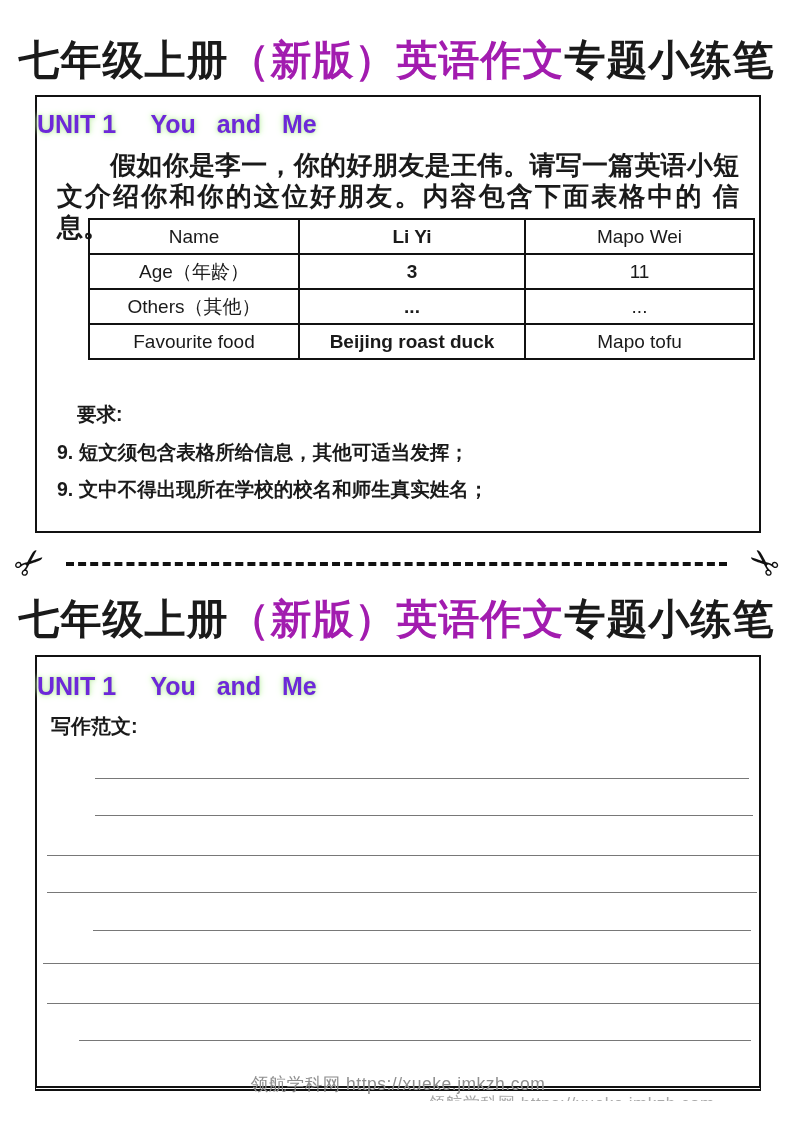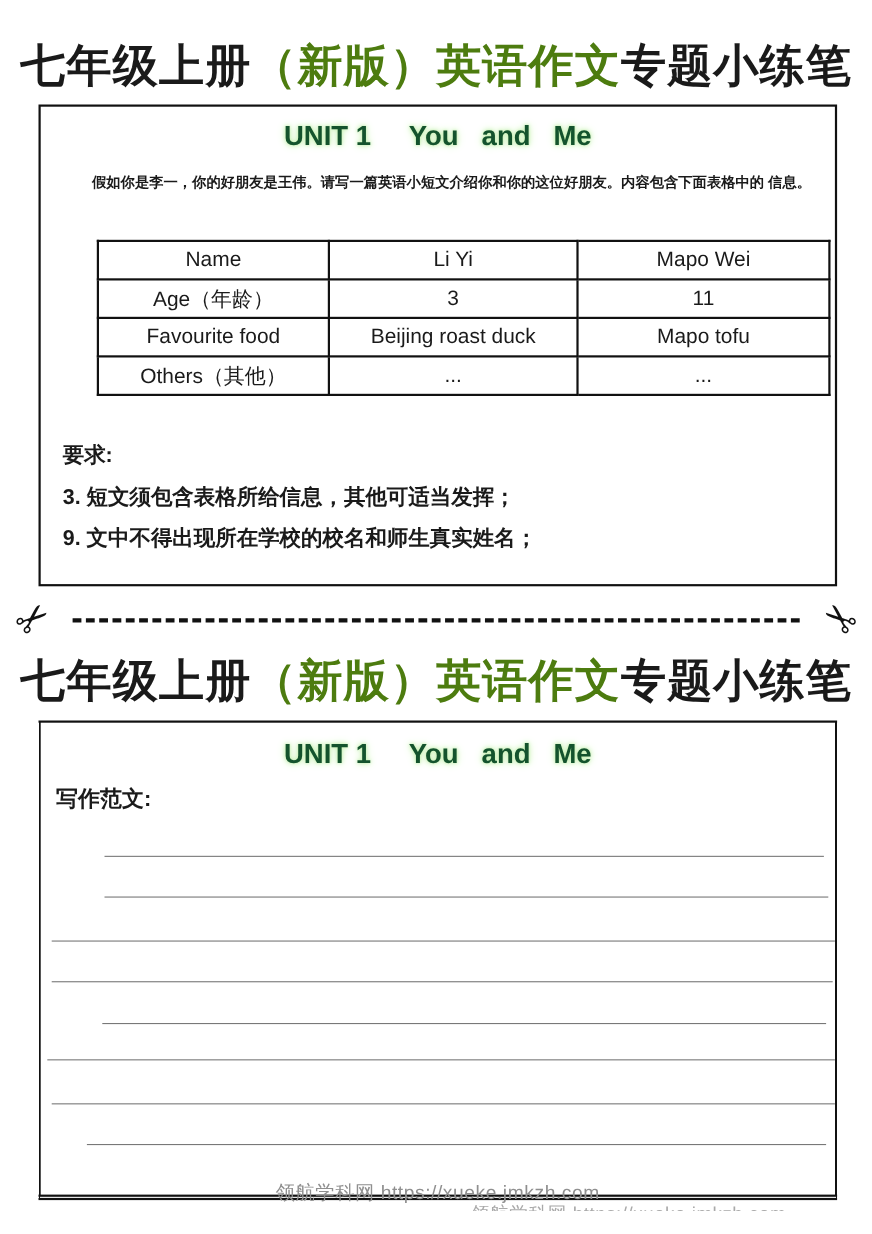--- a/index.html
+++ b/index.html
@@ -9,60 +9,60 @@
     font-family:"Liberation Sans", sans-serif;
   }
 
   
   .main-title {
     position:absolute; left:0; width:100%; text-align:center;
     font-size:41px; font-weight:bold; letter-spacing:1px; white-space:nowrap;
   }
   .title-1 { top:33px; }
   .title-2 { top:592px; }
-  .title-red { color:#4d7c0f;margin-top:41px; }
+  .title-red { color:#a21caf;margin-top:41px; }
 
   
   .box {
     position:absolute; left:35px; width:726px; box-sizing:border-box;
     border:2px solid #111; background:#fff;
   }
   .box-1 { top:95px;  height:438px; }
   .box-2 { top:655px; height:436px; border-bottom:5px double #111; }
 
   .unit-heading {
-    text-align:center; font-size:25px; font-weight:bold; color:#14532d;
+    text-align:left; font-size:25px; font-weight:bold; color:#6d28d9;
     white-space:pre;
     text-shadow:0 0 2px #c6f0b2, 0 0 5px #c6f0b2, 0 0 9px #d4f6c1;
   }
   .box-1 .unit-heading { margin-top:13px; }
   .box-2 .unit-heading { margin-top:15px; }
 
   .prompt {
-    margin:11px 20px 0 20px; font-size:13px; line-height:31px;
+    margin:11px 20px 0 20px; font-size:26px; line-height:31px;
     text-indent:2.05em; font-weight:600; text-align:justify;
   }
 
   .info-table {
     position:absolute; top:121px; left:51px;
     border-collapse:collapse; font-size:19px;
   }
   .info-table td {
     border:2px solid #111; height:33px; text-align:center;
     vertical-align:middle; padding:0 4px;
   }
   .info-table td.c0 { width:200px; }
-  .info-table td.c1 { width:216px; }
+  .info-table td.c1 { width:216px;font-weight:bold; }
   .info-table td.c2 { width:219px; }
 
   .requirements {
     position:absolute; top:299px; left:20px; right:16px;
     font-size:19.5px; line-height:37.5px; font-weight:600;
   }
-  .req-label { font-weight:bold; }
+  .req-label { font-weight:bold;margin-left:20px; }
 
   
   .cutline { position:absolute; top:542px; left:0; width:100%; height:48px; }
   .dash-line {
     position:absolute; top:20px; left:66px; right:66px;
     border-top:4px dashed #111;
   }
   .scissors { position:absolute; font-size:36px; line-height:36px; color:#111; }
   .scissors-left  { left:15px;  top:3px; transform:rotate(-40deg); }
   .scissors-right { right:15px; top:3px; transform:scaleX(-1) rotate(-40deg); }
@@ -107,35 +107,35 @@
           <td class="c0">Name</td>
           <td class="c1">Li Yi</td>
           <td class="c2">Mapo Wei</td>
         </tr>
         <tr>
           <td class="c0">Age（年龄）</td>
           <td class="c1">3</td>
           <td class="c2">11</td>
         </tr>
         <tr>
+          <td class="c0">Others（其他）</td>
+          <td class="c1">...</td>
+          <td class="c2">...</td>
+        </tr>
+        <tr>
           <td class="c0">Favourite food</td>
           <td class="c1">Beijing roast duck</td>
           <td class="c2">Mapo tofu</td>
-        </tr>
-        <tr>
-          <td class="c0">Others（其他）</td>
-          <td class="c1">...</td>
-          <td class="c2">...</td>
         </tr>
       </tbody>
     </table>
 
     <div class="requirements">
       <div class="req-label">要求:</div>
-      <div>3. 短文须包含表格所给信息，其他可适当发挥；</div>
+      <div>9. 短文须包含表格所给信息，其他可适当发挥；</div>
       <div>9. 文中不得出现所在学校的校名和师生真实姓名；</div>
     </div>
   </div>
 
   <div class="cutline">
     <span class="scissors scissors-left">✂</span>
     <div class="dash-line"></div>
     <span class="scissors scissors-right">✂</span>
   </div>
 

